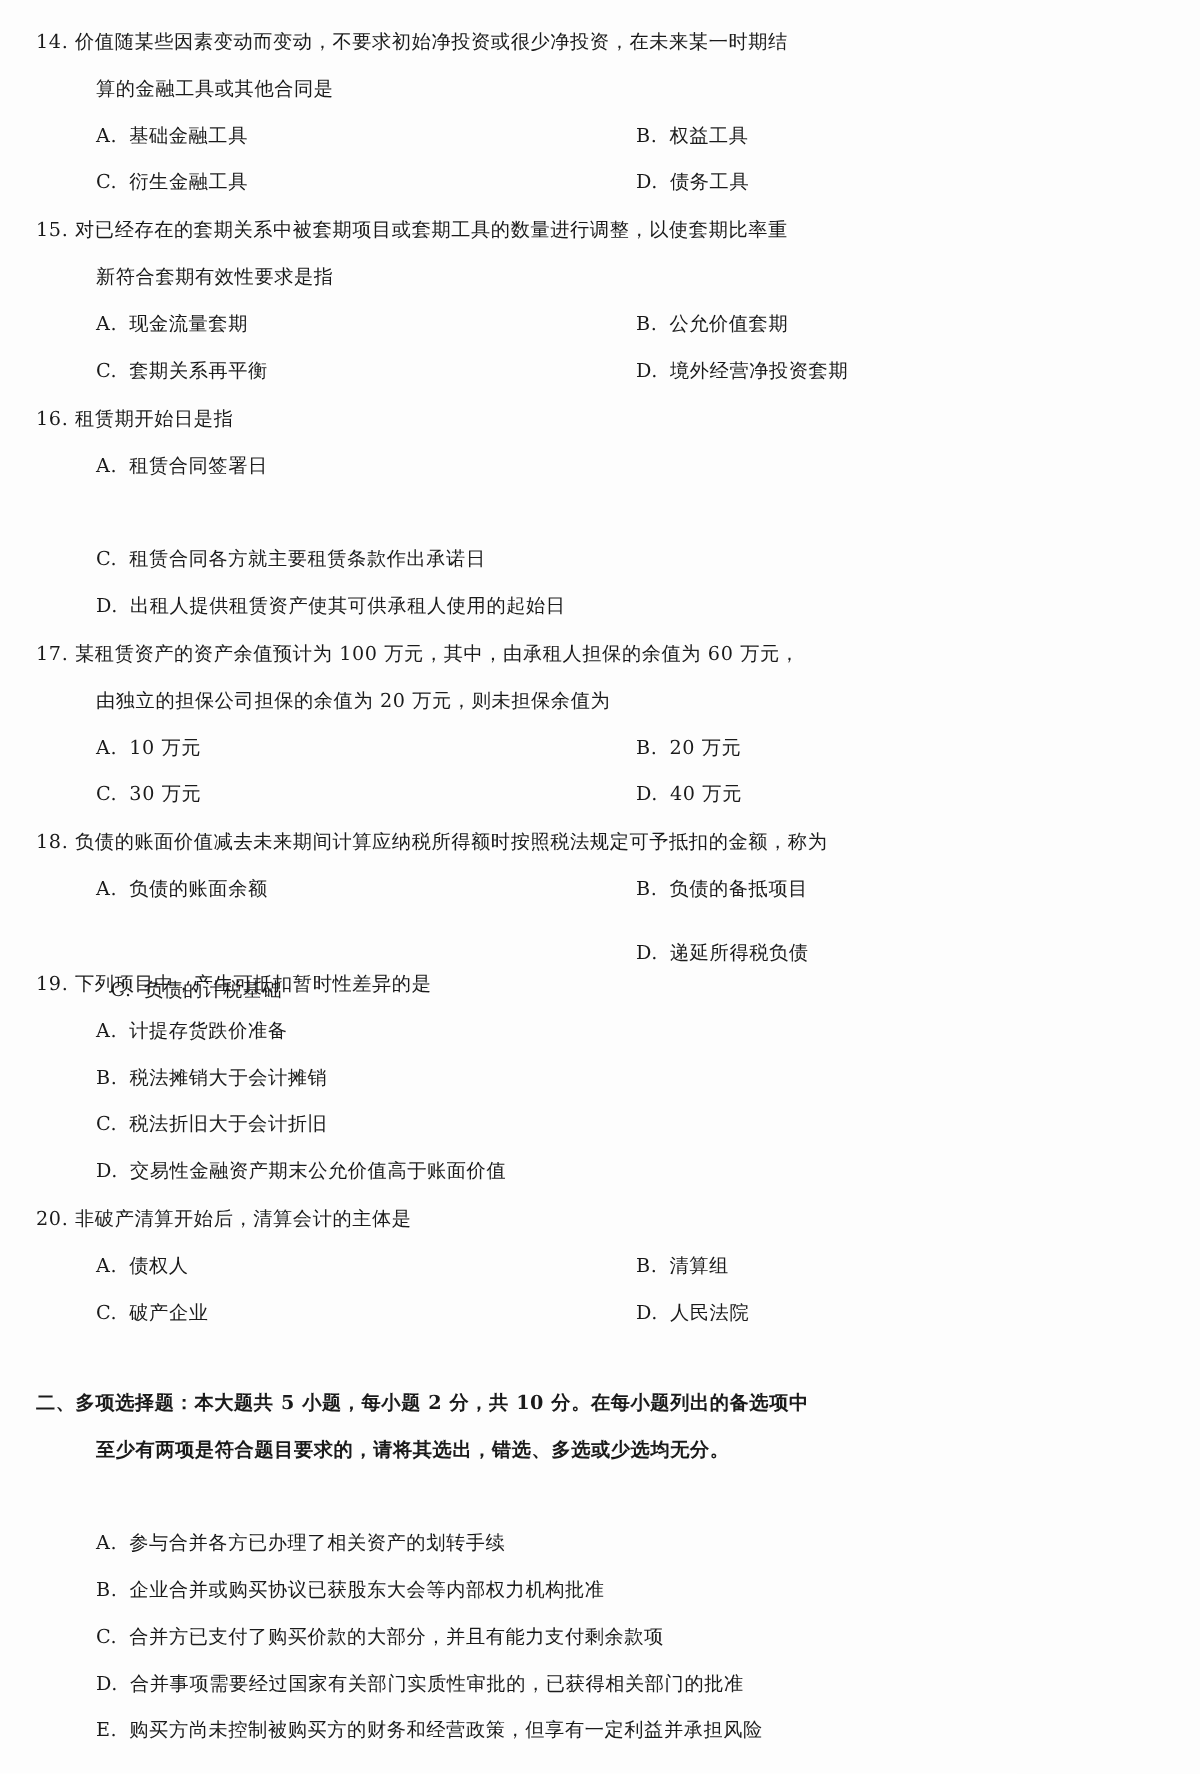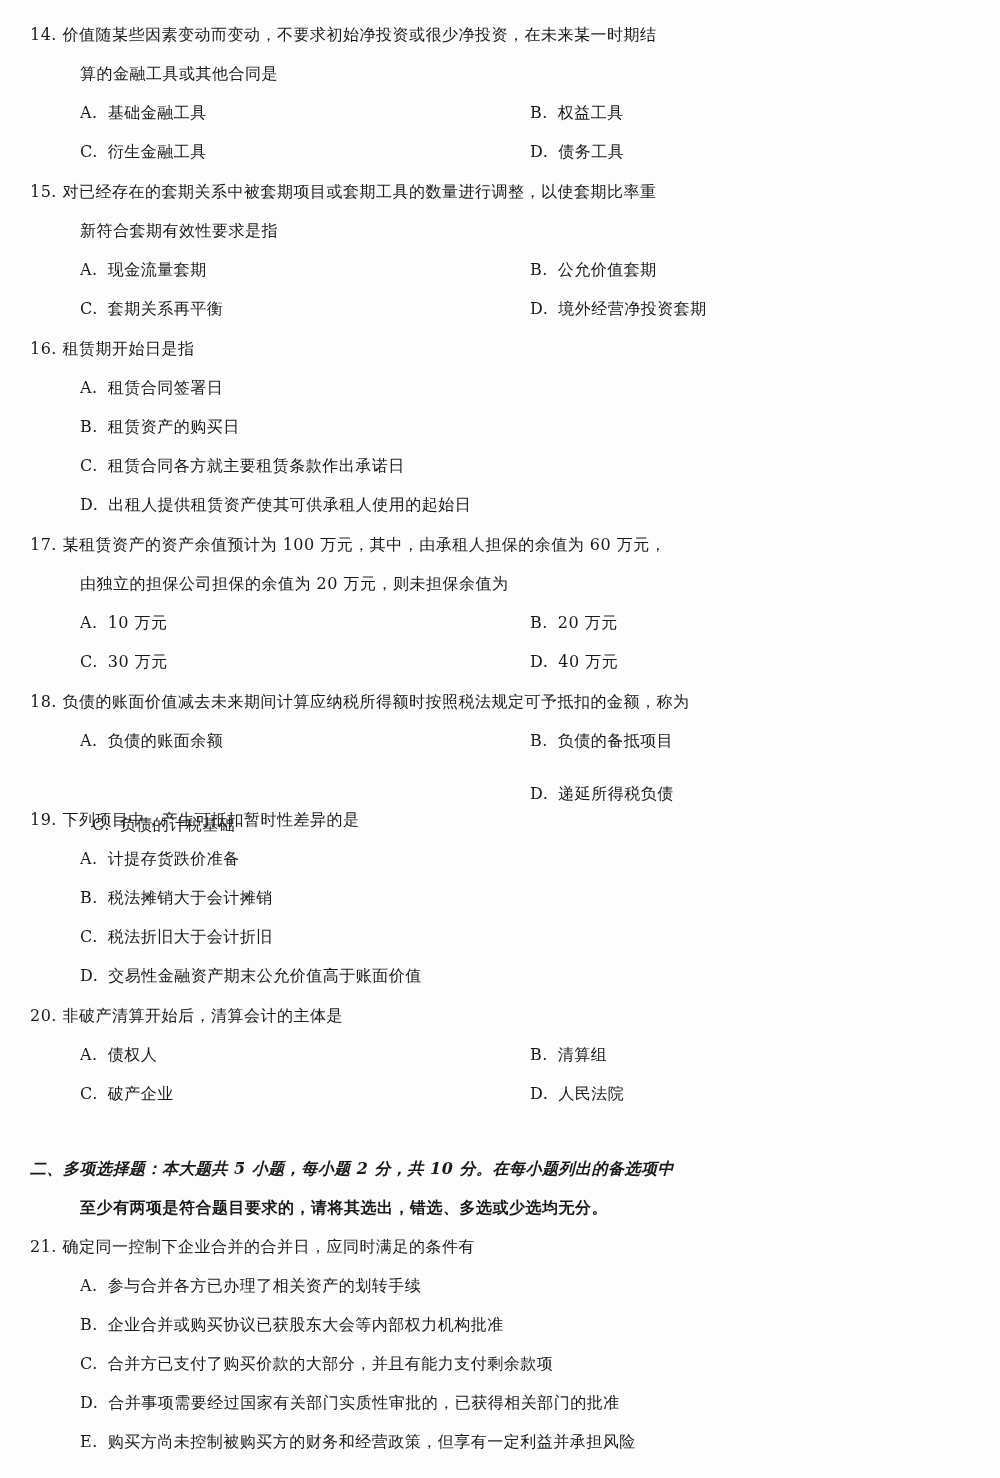--- a/index.html
+++ b/index.html
@@ -82,23 +82,20 @@
     <span class="opt-letter">D.</span><span>境外经营净投资套期</span>
   </div>
 
   <div class="line" style="left:30px; top:334px;">
     <span class="qnum">16.</span>
     <span>租赁期开始日是指</span>
   </div>
   <div class="line" style="left:80px; top:373px;">
     <span class="opt-letter">A.</span><span>租赁合同签署日</span>
   </div>
-  <div class="line" style="left:80px; top:412px;">
-    <span class="opt-letter">B.</span><span>租赁资产的购买日</span>
-  </div>
   <div class="line" style="left:80px; top:451px;">
     <span class="opt-letter">C.</span><span>租赁合同各方就主要租赁条款作出承诺日</span>
   </div>
   <div class="line" style="left:80px; top:490px;">
     <span class="opt-letter">D.</span><span>出租人提供租赁资产使其可供承租人使用的起始日</span>
   </div>
 
   <div class="line" style="left:30px; top:530px;">
     <span class="qnum">17.</span>
     <span>某租赁资产的资产余值预计为 100 万元，其中，由承租人担保的余值为 60 万元，</span>
@@ -161,27 +158,23 @@
   <div class="line" style="left:530px; top:1040px;">
     <span class="opt-letter">B.</span><span>清算组</span>
   </div>
   <div class="line" style="left:80px; top:1079px;">
     <span class="opt-letter">C.</span><span>破产企业</span>
   </div>
   <div class="line" style="left:530px; top:1079px;">
     <span class="opt-letter">D.</span><span>人民法院</span>
   </div>
 
-  <div class="line section" style="left:30px; top:1154px;font-style:italic;">二、多项选择题：本大题共 5 小题，每小题 2 分，共 10 分。在每小题列出的备选项中</div>
+  <div class="line section" style="left:30px; top:1154px;">二、多项选择题：本大题共 5 小题，每小题 2 分，共 10 分。在每小题列出的备选项中</div>
   <div class="line section" style="left:80px; top:1193px;">至少有两项是符合题目要求的，请将其选出，错选、多选或少选均无分。</div>
 
-  <div class="line" style="left:30px; top:1232px;">
-    <span class="qnum">21.</span>
-    <span>确定同一控制下企业合并的合并日，应同时满足的条件有</span>
-  </div>
   <div class="line" style="left:80px; top:1271px;">
     <span class="opt-letter">A.</span><span>参与合并各方已办理了相关资产的划转手续</span>
   </div>
   <div class="line" style="left:80px; top:1310px;">
     <span class="opt-letter">B.</span><span>企业合并或购买协议已获股东大会等内部权力机构批准</span>
   </div>
   <div class="line" style="left:80px; top:1349px;">
     <span class="opt-letter">C.</span><span>合并方已支付了购买价款的大部分，并且有能力支付剩余款项</span>
   </div>
   <div class="line" style="left:80px; top:1388px;">

